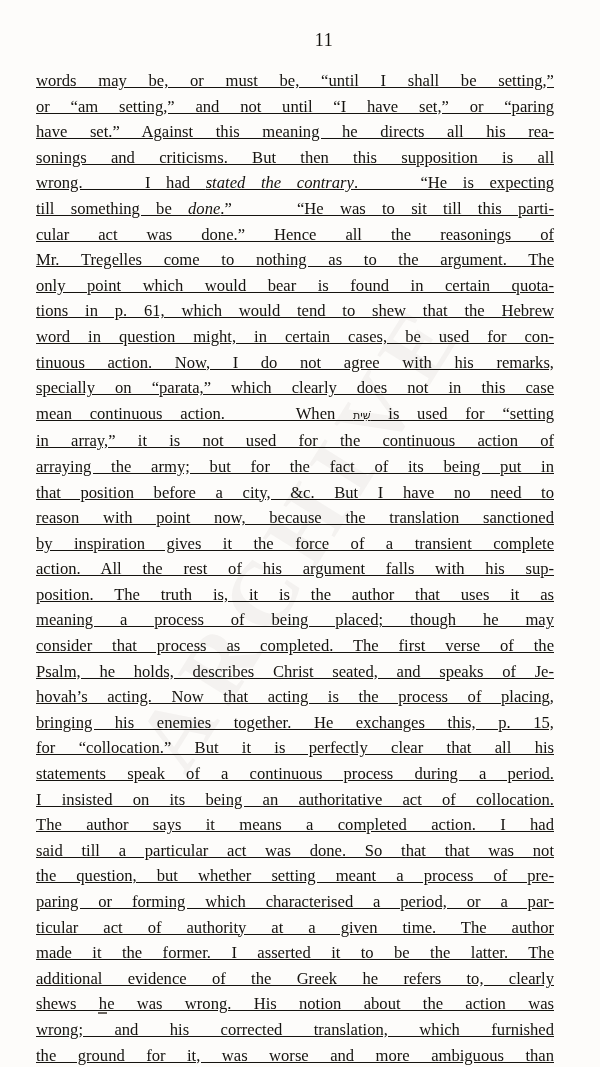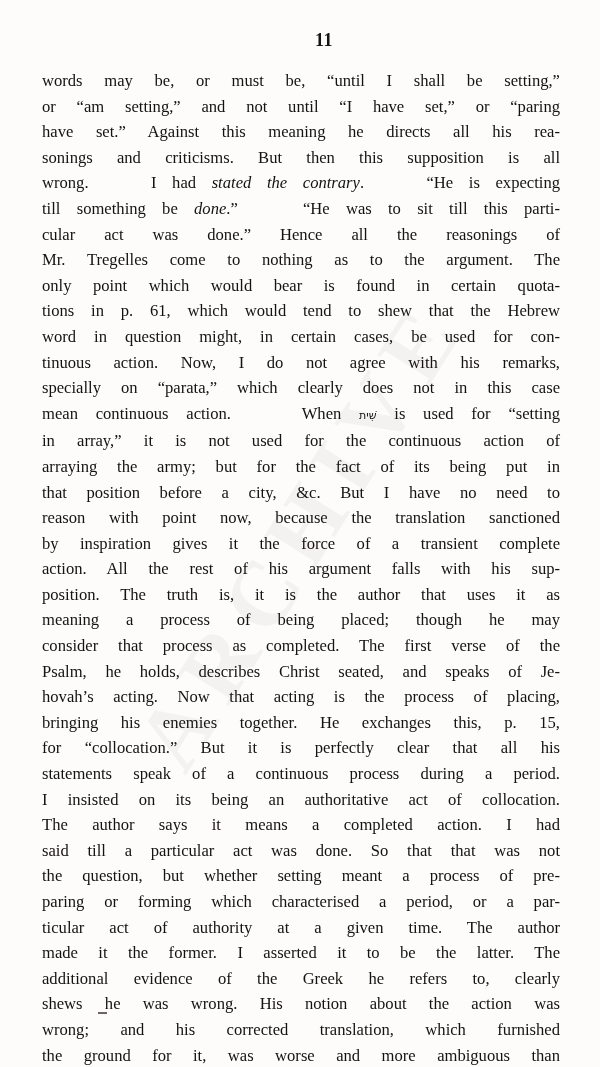--- a/index.html
+++ b/index.html
@@ -35,30 +35,31 @@
     user-select: none;
     font-weight: 700;
   }
   .page-number {
     position: absolute;
     top: 30px;
     left: 0;
     right: 0;
     text-align: center;
     font-size: 18px;
-    font-weight: 700;
+    font-weight: 400;
     letter-spacing: 0.5px;
     color: #15130f;
     padding-left: 48px;
   }
   .text-block {
     position: absolute;
     top: 68px;
-    left: 42px;
+    left: 36px;
     width: 518px;
+    text-decoration: underline;
   }
   p.line {
     margin: 0;
     padding: 0;
     font-size: 16.6px;
     line-height: 25.6px;
     text-align: justify;
     text-align-last: justify;
     white-space: nowrap;
     color: #15130f;

